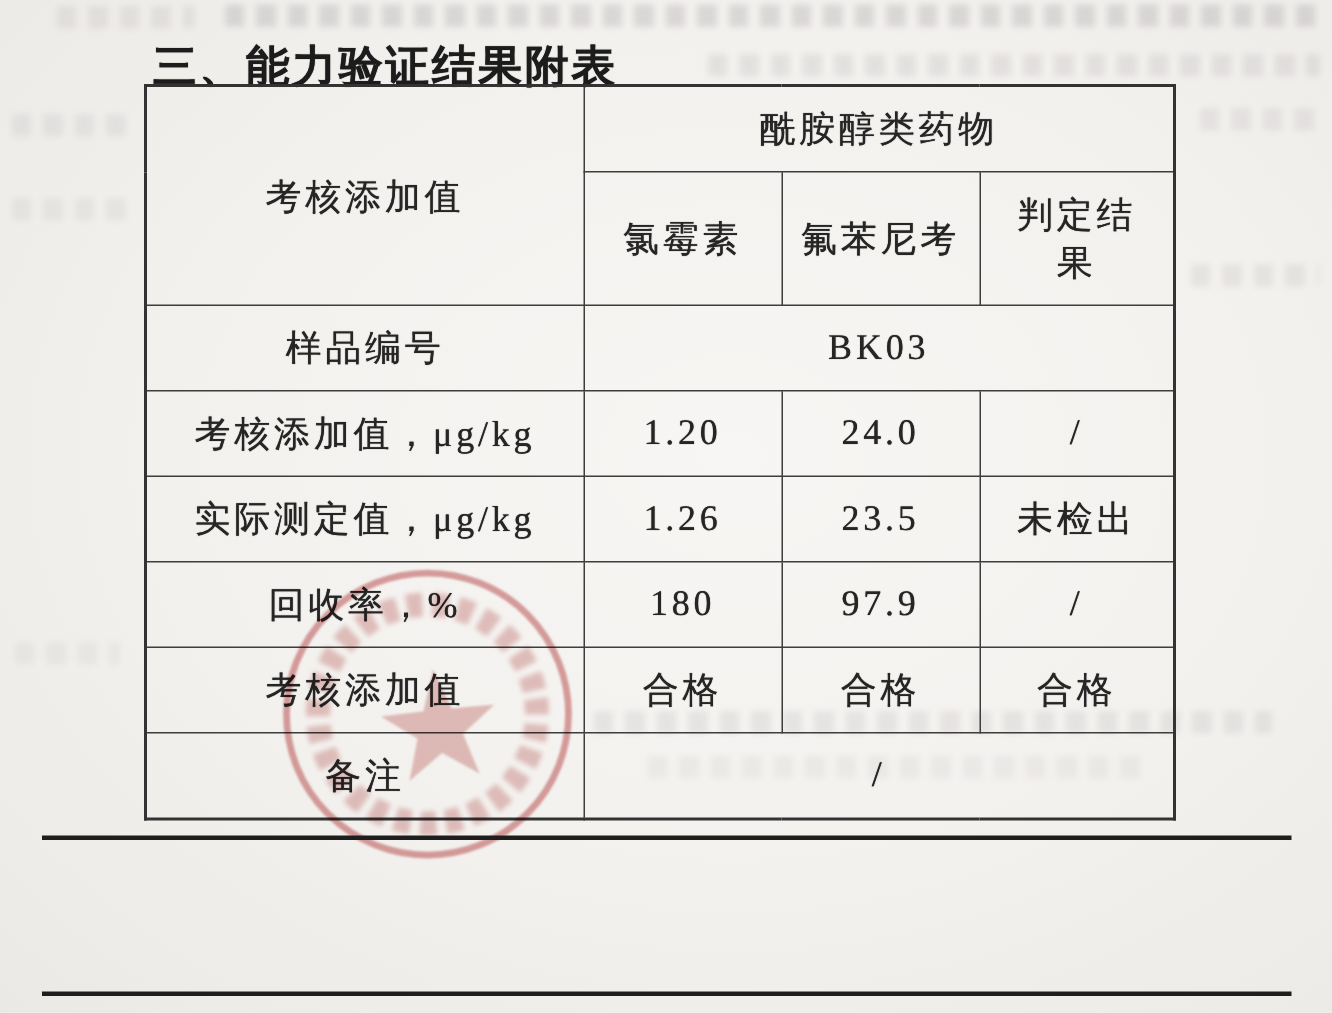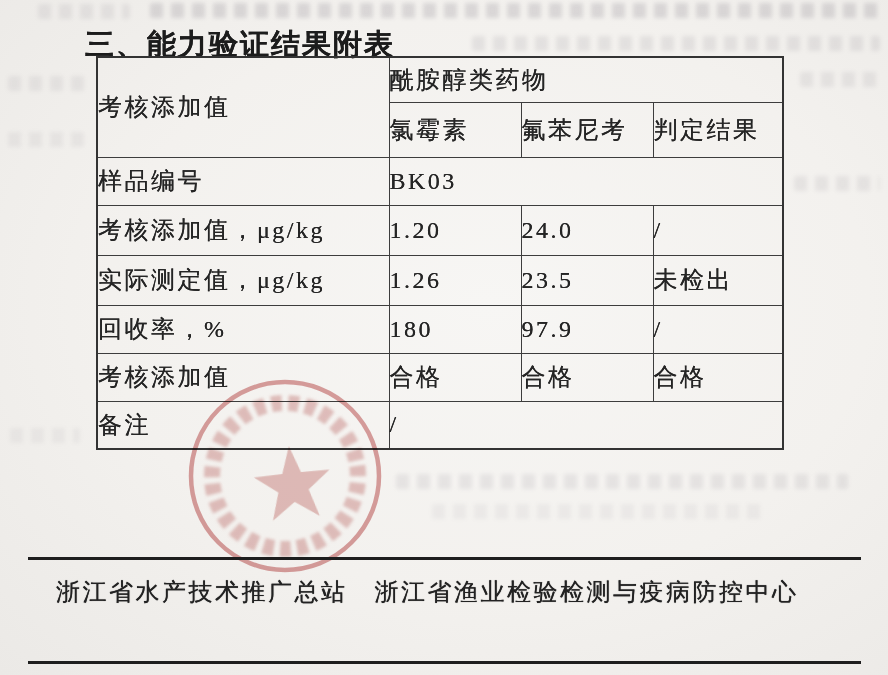--- a/index.html
+++ b/index.html
@@ -19,41 +19,41 @@
   
   .bleed {
     position: absolute; height: 15px;
     background: repeating-linear-gradient(90deg,
       rgba(122,116,128,0.38) 0 13px, rgba(122,116,128,0) 13px 21px);
     filter: blur(2px);
     border-radius: 2px;
     pointer-events: none;
   }
   .title {
-    position: absolute; left: 85px; top: 25px;
+    position: absolute; left: 102px; top: 25px;
     font-family: "Liberation Sans", "DejaVu Sans", sans-serif;
     font-weight: 700; font-size: 29px; letter-spacing: 2px;
     color: #1c1c1c;
     text-shadow: 0 0 0.6px #1c1c1c;
   }
   table.results {
     position: absolute; left: 96px; top: 56px;
     border-collapse: collapse;
     table-layout: fixed;
     width: 686px;
     background: transparent;
   }
   table.results td, table.results th {
     border: 1.6px solid #3d3d3d;
-    text-align: left; vertical-align: middle;
+    text-align: center; vertical-align: middle;
     font-weight: normal;
     font-size: 24px;
     color: #252525;
     text-shadow: 0 0 0.6px #2a2a2a;
-    padding: 0;
+    padding: 12px;
     letter-spacing: 2.5px;
   }
   table.results { border: 2.5px solid #333; }
   .num { letter-spacing: 1px; font-size: 25px; }
   .grouphdr { letter-spacing: 4px; }
   .r-hdrA { height: 45px; }
   .r-hdrB { height: 55px; margin-left: 12px; }
   .r-50 { height: 48px; }
   .r-52 { height: 50px; }
   .stamp {
@@ -164,19 +164,15 @@
     </defs>
     <g>
       <circle cx="0" cy="0" r="94" fill="none" stroke="#c45f5f" stroke-width="4.5" filter="url(#soft)"></circle>
 
       <circle cx="0" cy="0" r="73" fill="none" stroke="#c97a78" stroke-width="16" stroke-dasharray="10.5 6.5" filter="url(#softer)" opacity="0.75" transform="rotate(-8)"></circle>
     </g>
     <polygon points="0,-40 9.4,-12.9 38,-12.4 15.2,4.9 23.5,32.4 0,16 -23.5,32.4 -15.2,4.9 -38,-12.4 -9.4,-12.9" transform="translate(8,10) rotate(-6)" fill="#cf8480" filter="url(#soft)" opacity="0.85"></polygon>
   </svg>
 
   <div class="rule rule-top"></div>
-  <div class="footer-orgs">
-    <span>浙江省水产技术推广总站</span>
-    <span>浙江省渔业检验检测与疫病防控中心</span>
-  </div>
   <div class="rule rule-bottom"></div>
 
 </div>
 
 </body></html>

